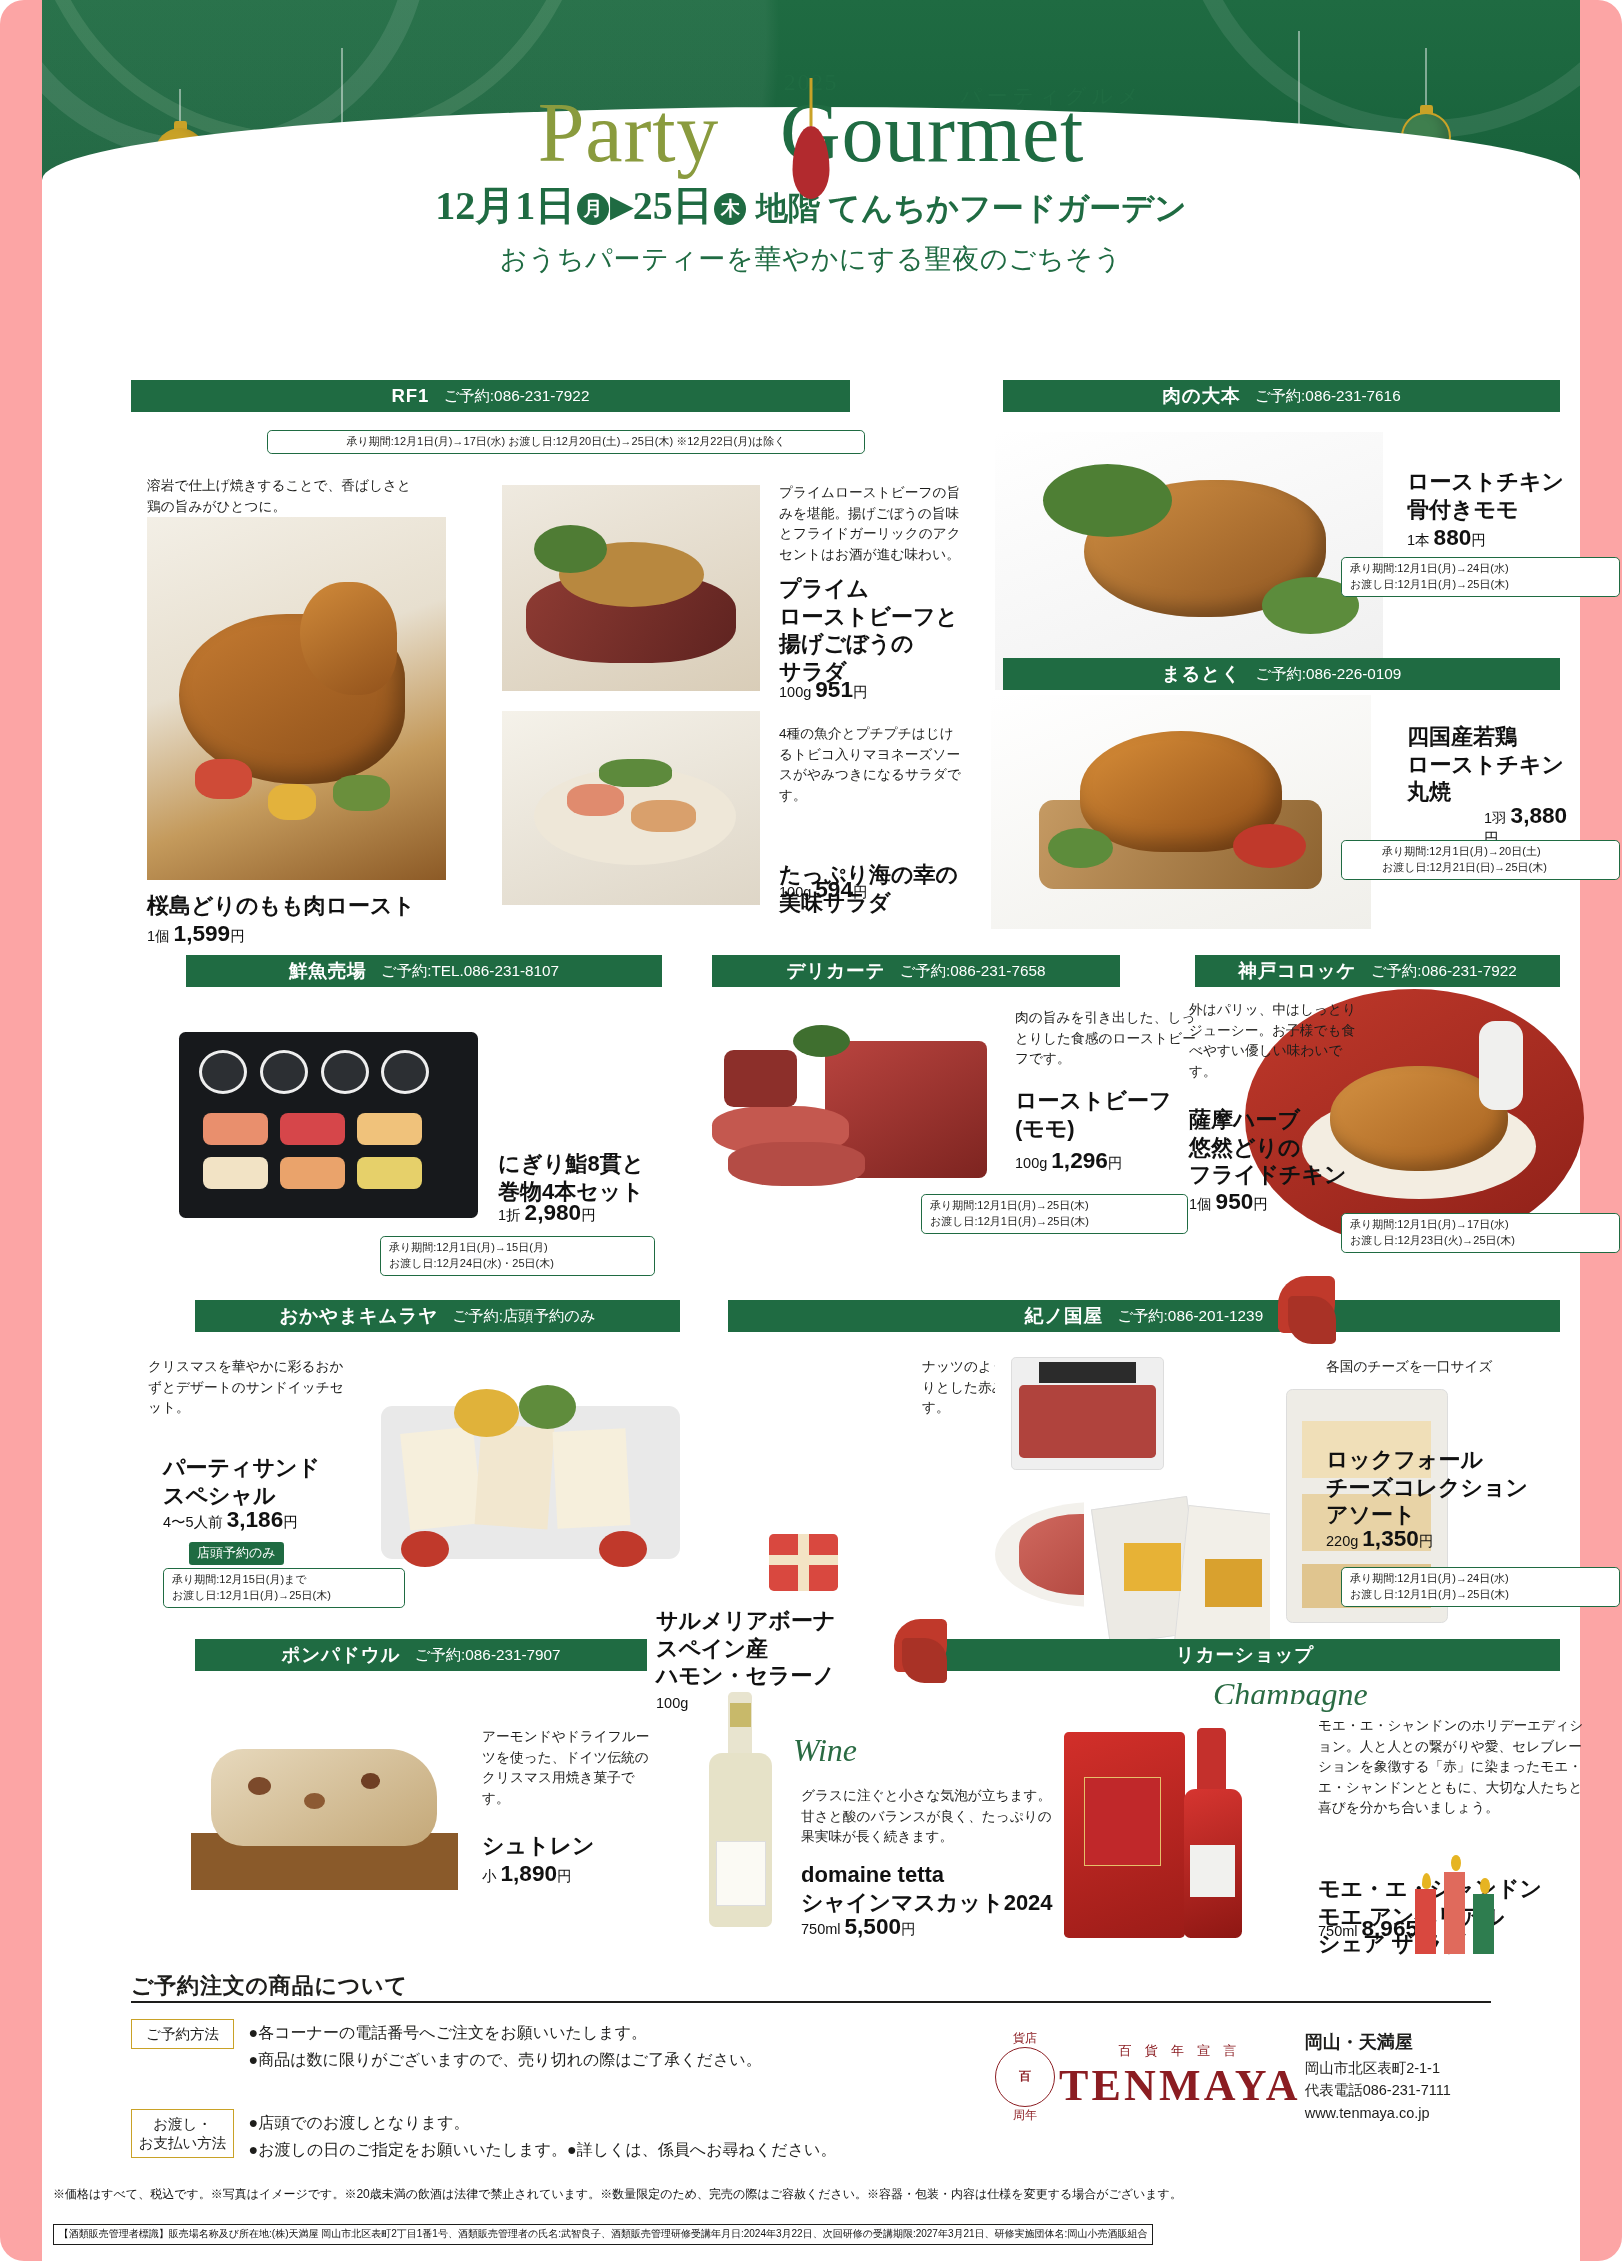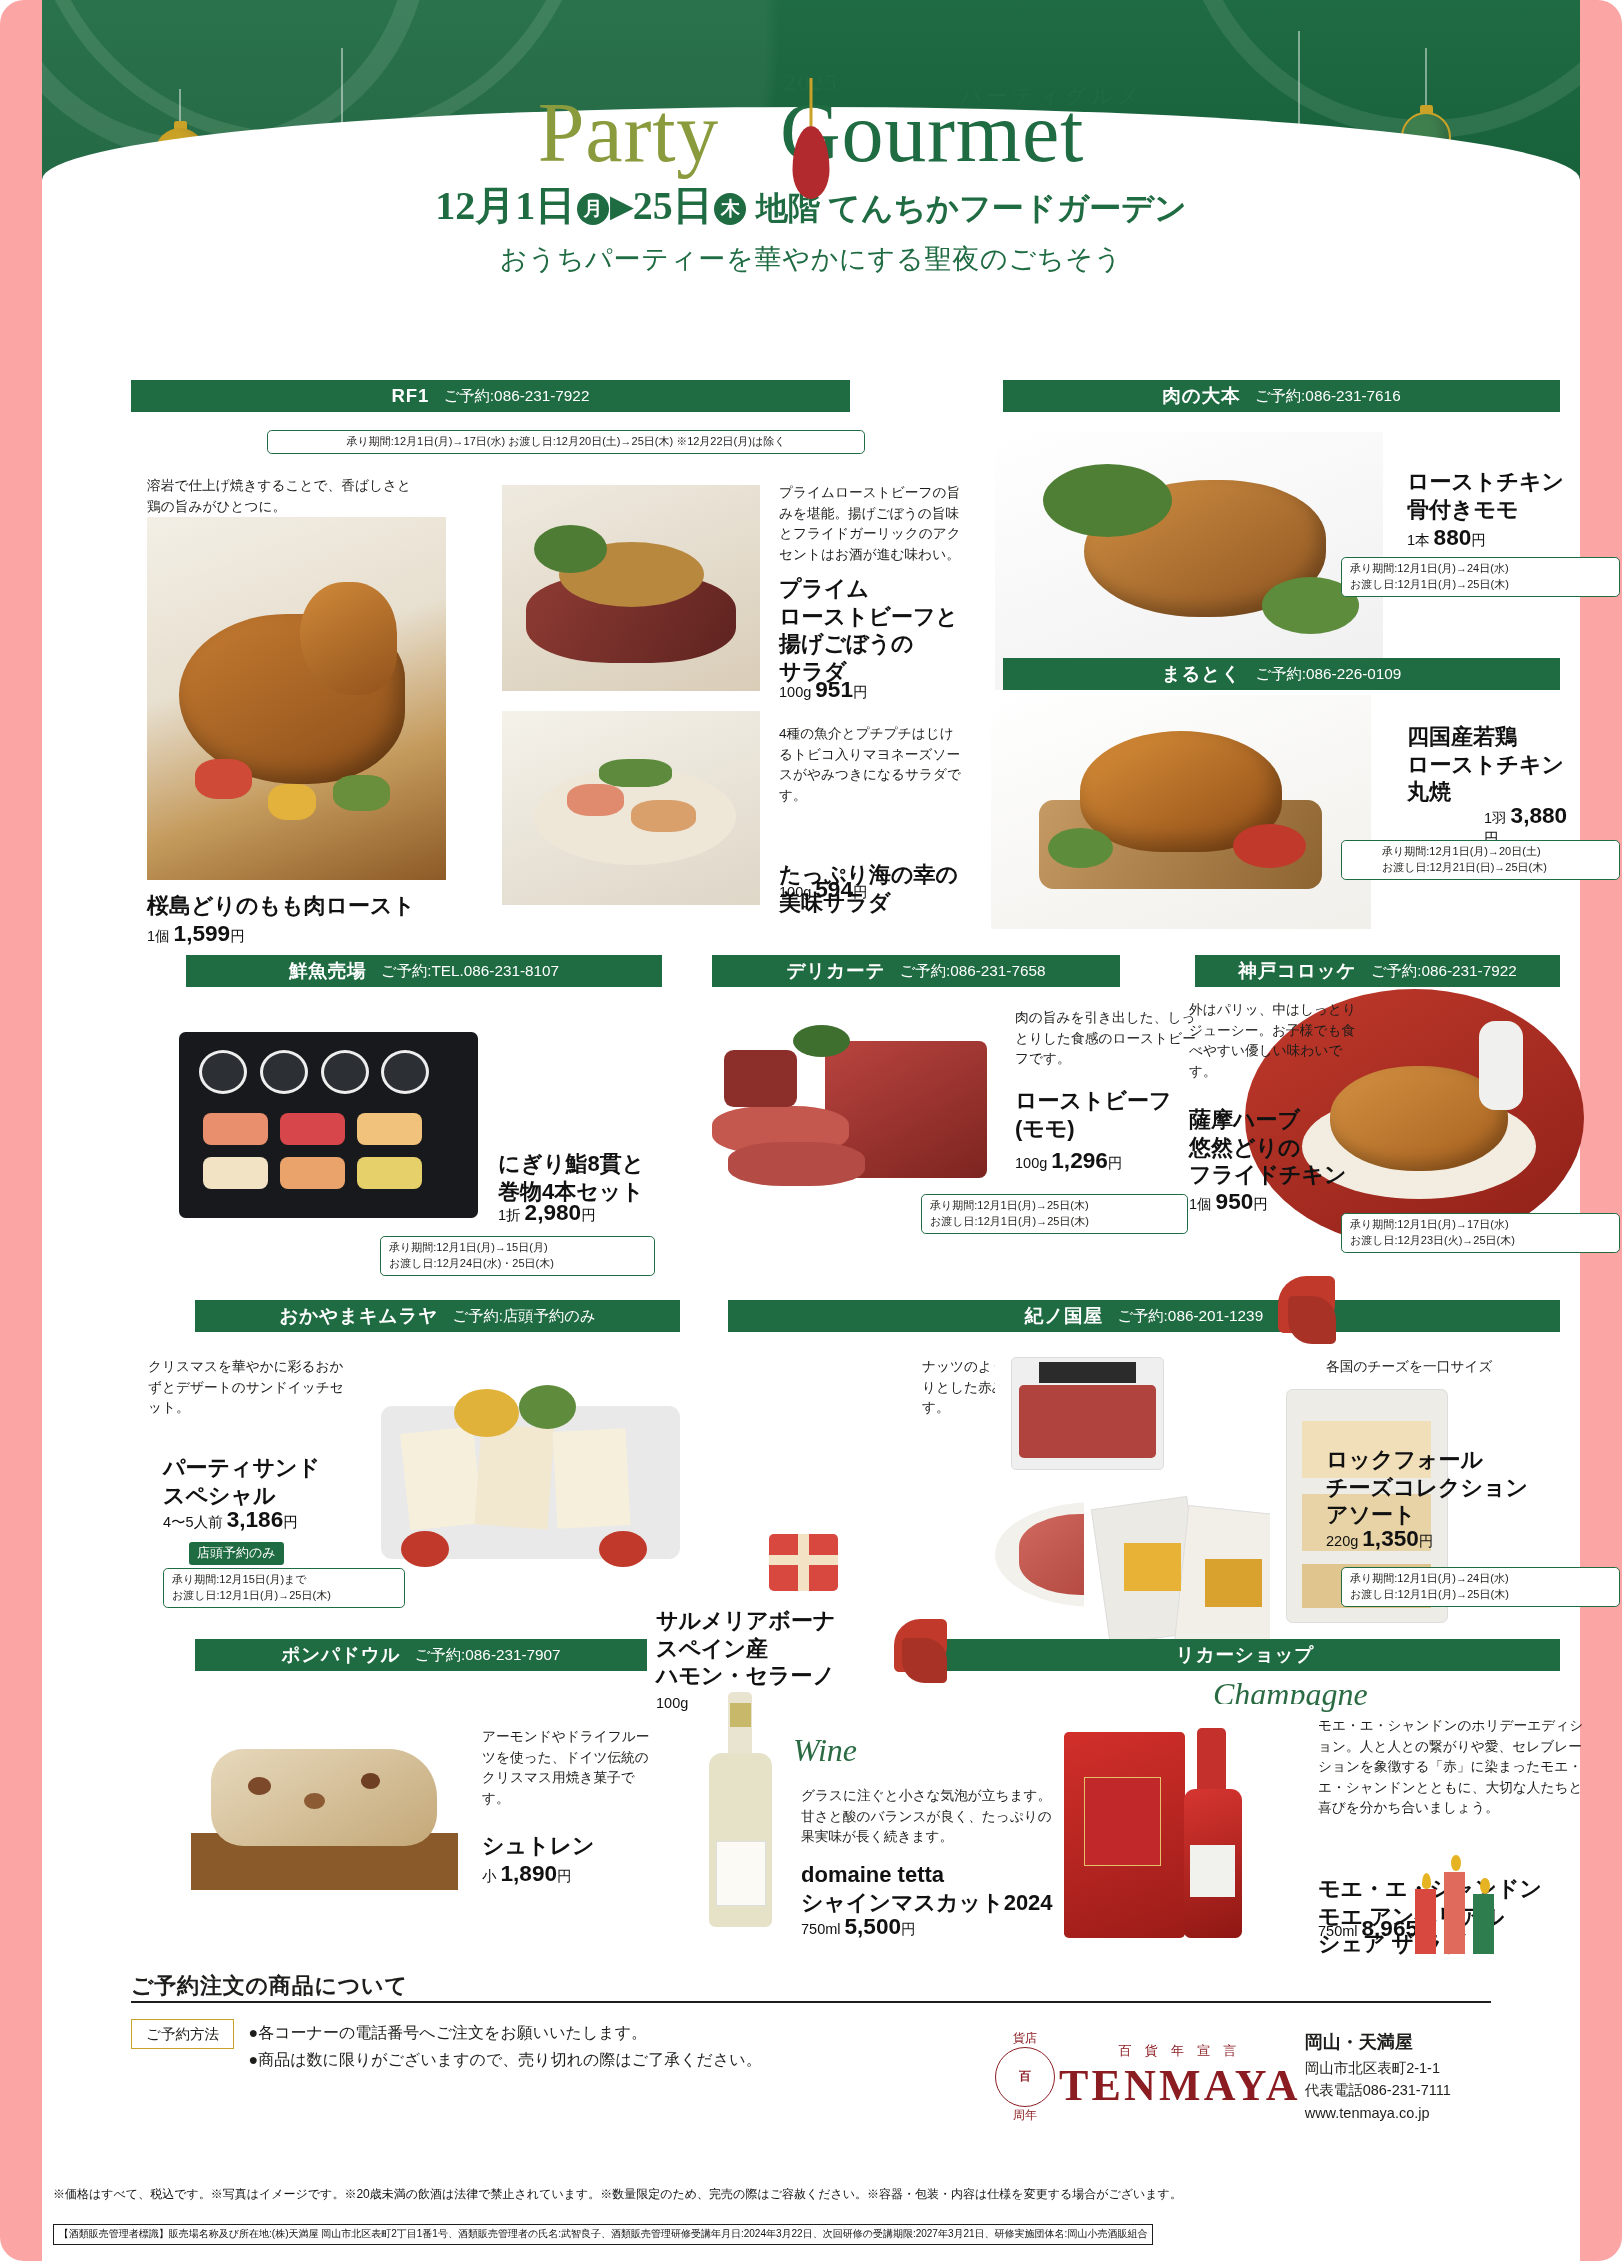--- a/index.html
+++ b/index.html
@@ -516,20 +516,28 @@
     <div style="position:absolute; left:89px; top:2001px; right:89px; height:1.6px; background:#1d1d1b;"></div>
     <div class="info-title" style="position:absolute; left:89px; top:1971px;">ご予約注文の商品について</div>
 
     <div style="position:absolute; left:89px; top:2019px; display:flex; align-items:flex-start; gap:14.5px;">
       <div class="info-label" style="white-space:pre-line;">ご予約方法</div>
       <div class="info-text">
         <div>●各コーナーの電話番号へご注文をお願いいたします。</div>
         <div>●商品は数に限りがございますので、売り切れの際はご了承ください。</div>
       </div>
     </div>
+    <div style="position:absolute; left:89px; top:2109px; display:flex; align-items:flex-start; gap:14.5px;">
+      <div class="info-label" style="white-space:pre-line;">お渡し・
+お支払い方法</div>
+      <div class="info-text">
+        <div>●店頭でのお渡しとなります。</div>
+        <div>●お渡しの日のご指定をお願いいたします。●詳しくは、係員へお尋ねください。</div>
+      </div>
+    </div>
 
     <div style="position:absolute; left:953px; top:2029px; display:flex; align-items:center; gap:4px;">
       <div style="text-align:center;">
         <div style="font-size:12px;color:#8b1d22;">貨店</div>
         <div class="circle100">
           <span>百</span>
         </div>
         <div style="font-size:12px;color:#8b1d22;">周年</div>
       </div>
       <div class="logo-box">

